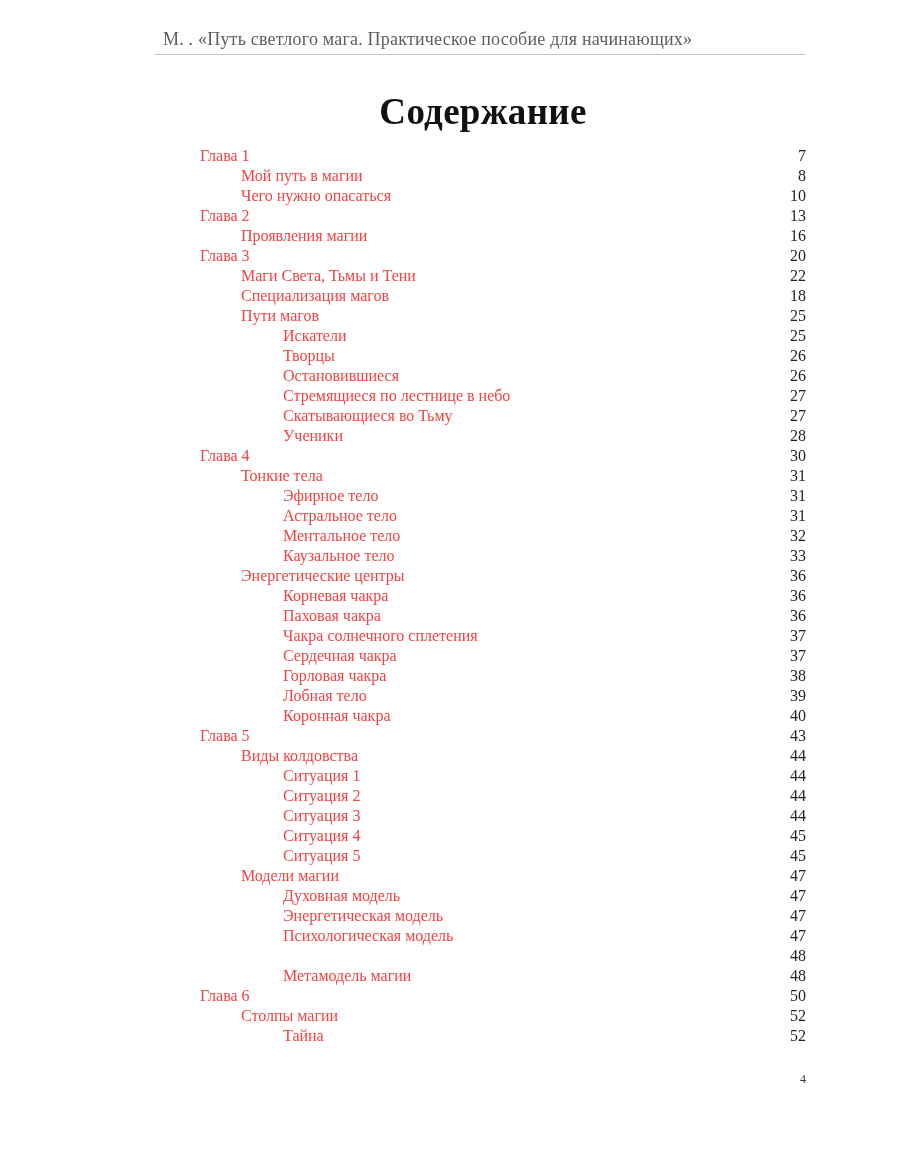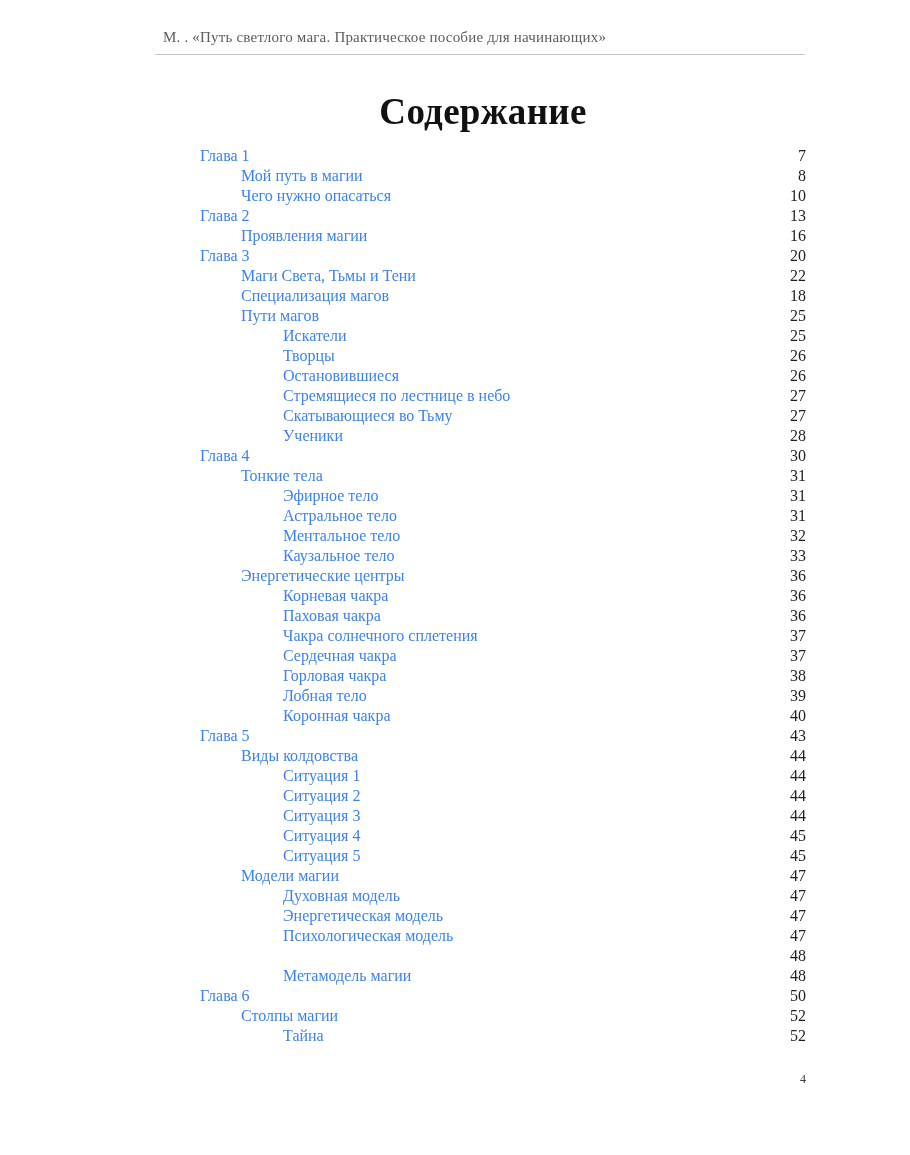--- a/index.html
+++ b/index.html
@@ -13,21 +13,21 @@
     height: 1155px;
     background: #ffffff;
     font-family: "Liberation Serif", "DejaVu Serif", serif;
     color: #1f1f1f;
     overflow: hidden;
   }
   .running-header {
     position: absolute;
     left: 163px;
     top: 29px;
-    font-size: 15px;
+    font-size: 18px;
     letter-spacing: 0.2px;
     color: #5d5d5d;
     white-space: nowrap;
   }
   .header-rule {
     position: absolute;
     left: 155px;
     top: 54px;
     width: 650px;
     height: 0;
@@ -56,21 +56,21 @@
   .toc-row {
     display: flex;
     align-items: baseline;
     height: 20px;
     font-size: 16px;
     line-height: 20px;
     white-space: nowrap;
   }
   .toc-row.lvl1 .toc-label { padding-left: 41px; }
   .toc-row.lvl2 .toc-label { padding-left: 83px; }
-  .toc-label { color: #3b82f6; }
+  .toc-label { color: #ef4444; }
   .toc-page {
     margin-left: auto;
     color: #1f1f1f;
   }
   .footer-page-number {
     position: absolute;
     left: 200px;
     top: 1072px;
     width: 606px;
     text-align: right;

